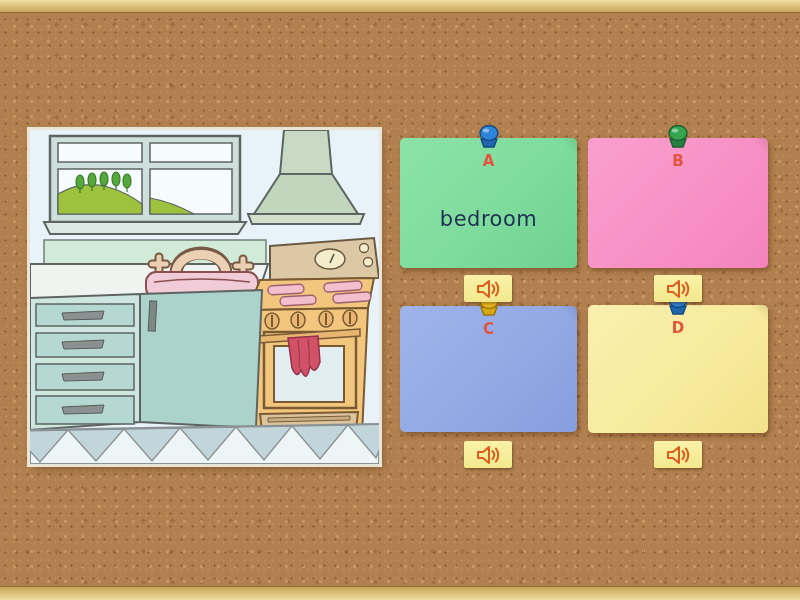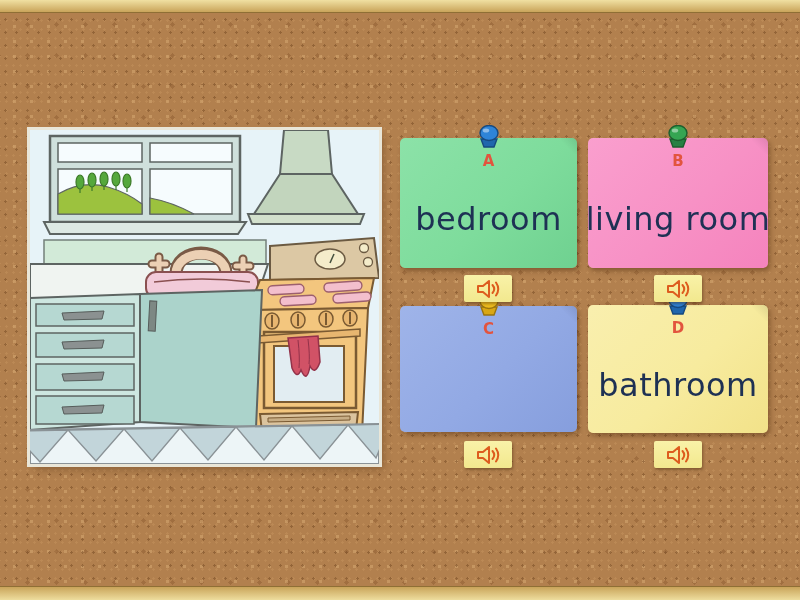--- a/index.html
+++ b/index.html
@@ -38,21 +38,21 @@
     background:linear-gradient(135deg,#9fb4e9 0%,#92a9e4 55%,#869edd 100%);}
   .card-d{left:588px;top:305px;width:180px;height:128px;
     background:linear-gradient(135deg,#f9efae 0%,#f7eb9e 55%,#f2e289 100%);}
   .card::after{ 
     content:"";position:absolute;right:0;top:0;width:16px;height:16px;
     background:linear-gradient(225deg,rgba(0,0,0,.10),transparent 60%);
     border-top-right-radius:5px;
   }
   .letter{margin-top:16px;font-size:15px;font-weight:bold;color:#e2543e;line-height:1;}
   .word{flex:1;display:flex;align-items:center;
-    font-size:32px;color:#1e3154;letter-spacing:.5px;white-space:nowrap;}
+    font-size:21px;color:#1e3154;letter-spacing:.5px;white-space:nowrap;}
 
   .pin{position:absolute;top:-13px;left:50%;transform:translateX(-50%);}
   .pin-blue  .p-head{fill:#2e84d8;stroke:#16497f;}
   .pin-blue  .p-base{fill:#1f66ad;stroke:#16497f;}
   .pin-green .p-head{fill:#35a552;stroke:#1b5e2e;}
   .pin-green .p-base{fill:#268043;stroke:#1b5e2e;}
   .pin-yellow .p-head{fill:#eebd1f;stroke:#9a740e;}
   .pin-yellow .p-base{fill:#d9a714;stroke:#9a740e;}
 
   .audio{
@@ -207,40 +207,38 @@
     <div class="word">bedroom</div>
   </div>
 
   <div class="card card-b">
     <svg class="pin pin-green" width="24" height="28" viewBox="0 0 24 28">
       <path class="p-base" d="M4,14 h16 l-3,8 h-10 Z" stroke-width="1.4"></path>
       <ellipse class="p-head" cx="12" cy="8" rx="9" ry="7.5" stroke-width="1.4"></ellipse>
       <ellipse cx="9" cy="5.5" rx="3.2" ry="2" fill="rgba(255,255,255,.45)"></ellipse>
     </svg>
     <div class="letter">B</div>
-    <div class="word">living room</div>
   </div>
 
   <div class="card card-c">
     <svg class="pin pin-yellow" width="24" height="28" viewBox="0 0 24 28">
       <path class="p-base" d="M4,14 h16 l-3,8 h-10 Z" stroke-width="1.4"></path>
       <ellipse class="p-head" cx="12" cy="8" rx="9" ry="7.5" stroke-width="1.4"></ellipse>
       <ellipse cx="9" cy="5.5" rx="3.2" ry="2" fill="rgba(255,255,255,.45)"></ellipse>
     </svg>
     <div class="letter">C</div>
   </div>
 
   <div class="card card-d">
     <svg class="pin pin-blue" width="24" height="28" viewBox="0 0 24 28">
       <path class="p-base" d="M4,14 h16 l-3,8 h-10 Z" stroke-width="1.4"></path>
       <ellipse class="p-head" cx="12" cy="8" rx="9" ry="7.5" stroke-width="1.4"></ellipse>
       <ellipse cx="9" cy="5.5" rx="3.2" ry="2" fill="rgba(255,255,255,.45)"></ellipse>
     </svg>
     <div class="letter">D</div>
-    <div class="word">bathroom</div>
   </div>
 
   <button class="audio audio-a">
     <svg width="26" height="20" viewBox="0 0 26 20">
       <path d="M3,7 L8,7 L14,2 L14,18 L8,13 L3,13 Z" fill="none" stroke="#dd5c1e" stroke-width="2" stroke-linejoin="round"></path>
       <path d="M17.5,6 Q21,10 17.5,14" fill="none" stroke="#dd5c1e" stroke-width="2" stroke-linecap="round"></path>
       <path d="M21,3.5 Q25.5,10 21,16.5" fill="none" stroke="#dd5c1e" stroke-width="2" stroke-linecap="round"></path>
     </svg>
   </button>
   <button class="audio audio-b">

